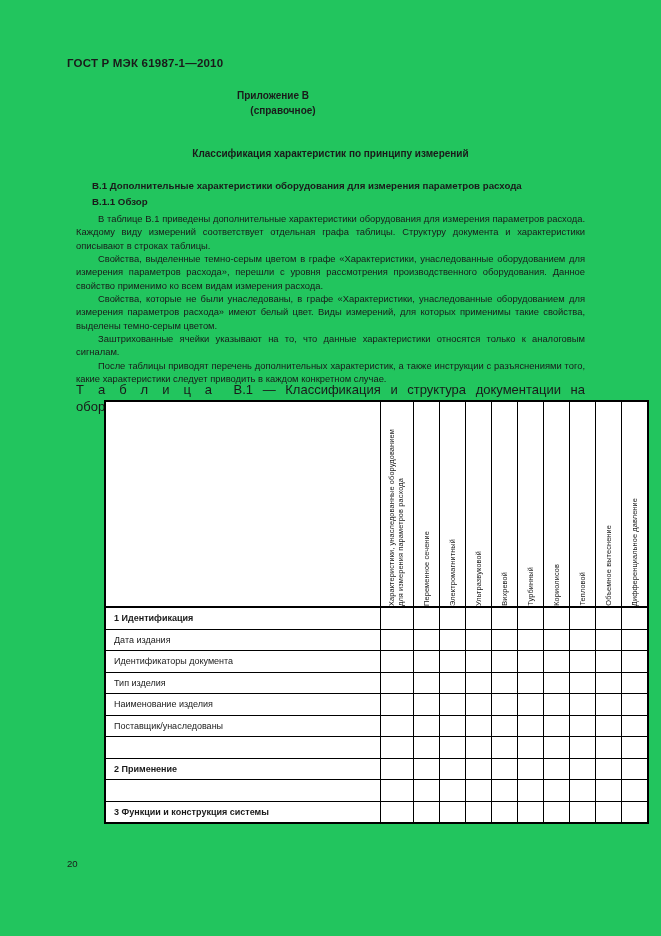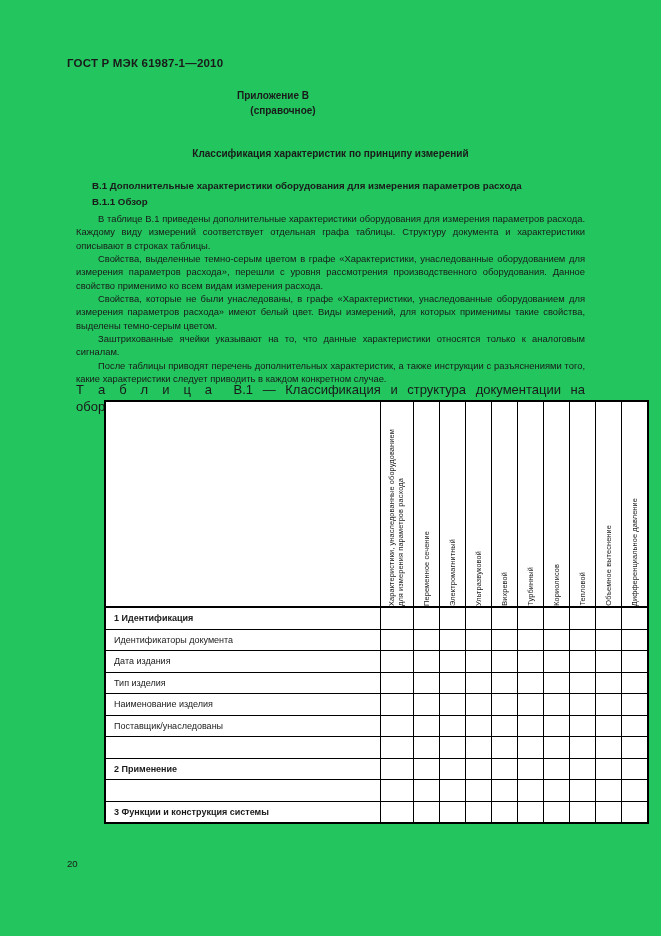--- a/index.html
+++ b/index.html
@@ -246,34 +246,34 @@
             <td></td>
             <td></td>
             <td></td>
             <td></td>
             <td></td>
             <td></td>
             <td></td>
             <td></td>
           </tr>
           <tr class="data-row">
+            <td class="label lvl2">Дата издания</td>
+            <td class="gray"></td>
+            <td></td>
+            <td></td>
+            <td></td>
+            <td></td>
+            <td></td>
+            <td></td>
+            <td></td>
+            <td></td>
+            <td></td>
+          </tr>
+          <tr class="data-row">
             <td class="label lvl2">Идентификаторы документа</td>
-            <td class="gray"></td>
-            <td></td>
-            <td></td>
-            <td></td>
-            <td></td>
-            <td></td>
-            <td></td>
-            <td></td>
-            <td></td>
-            <td></td>
-          </tr>
-          <tr class="data-row">
-            <td class="label lvl2">Дата издания</td>
             <td class="gray"></td>
             <td></td>
             <td></td>
             <td></td>
             <td></td>
             <td></td>
             <td></td>
             <td></td>
             <td></td>
             <td></td>

